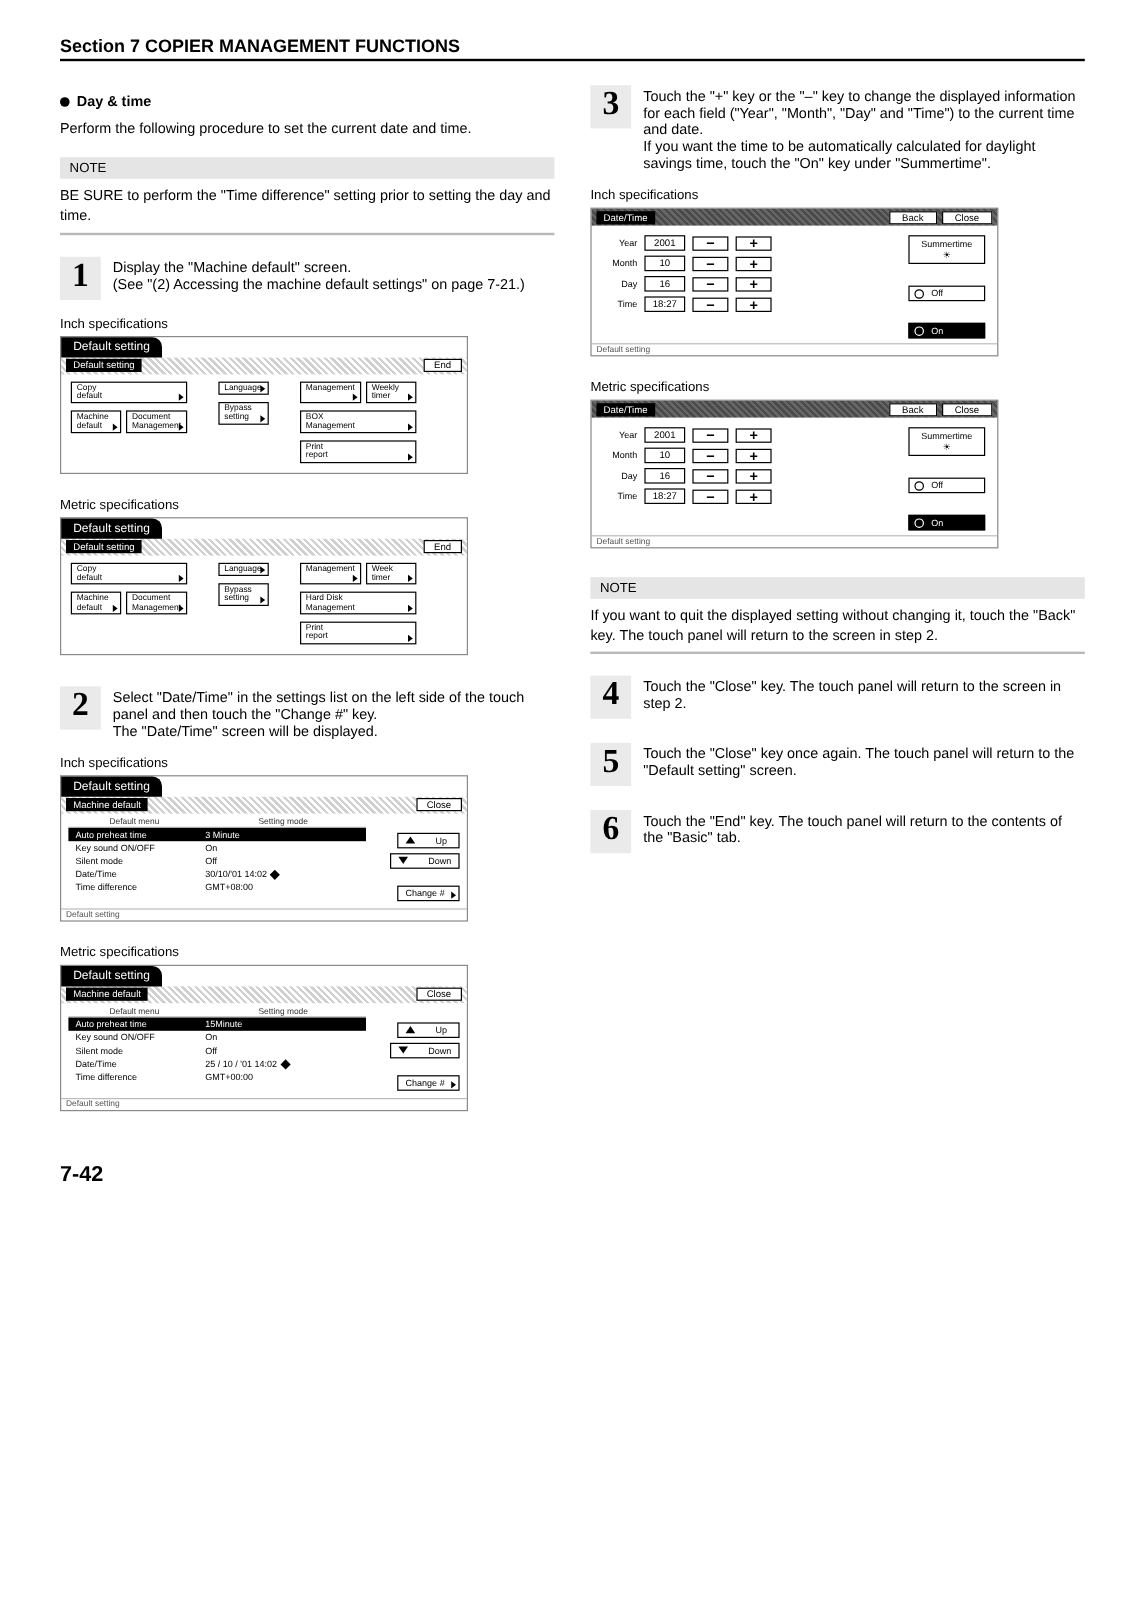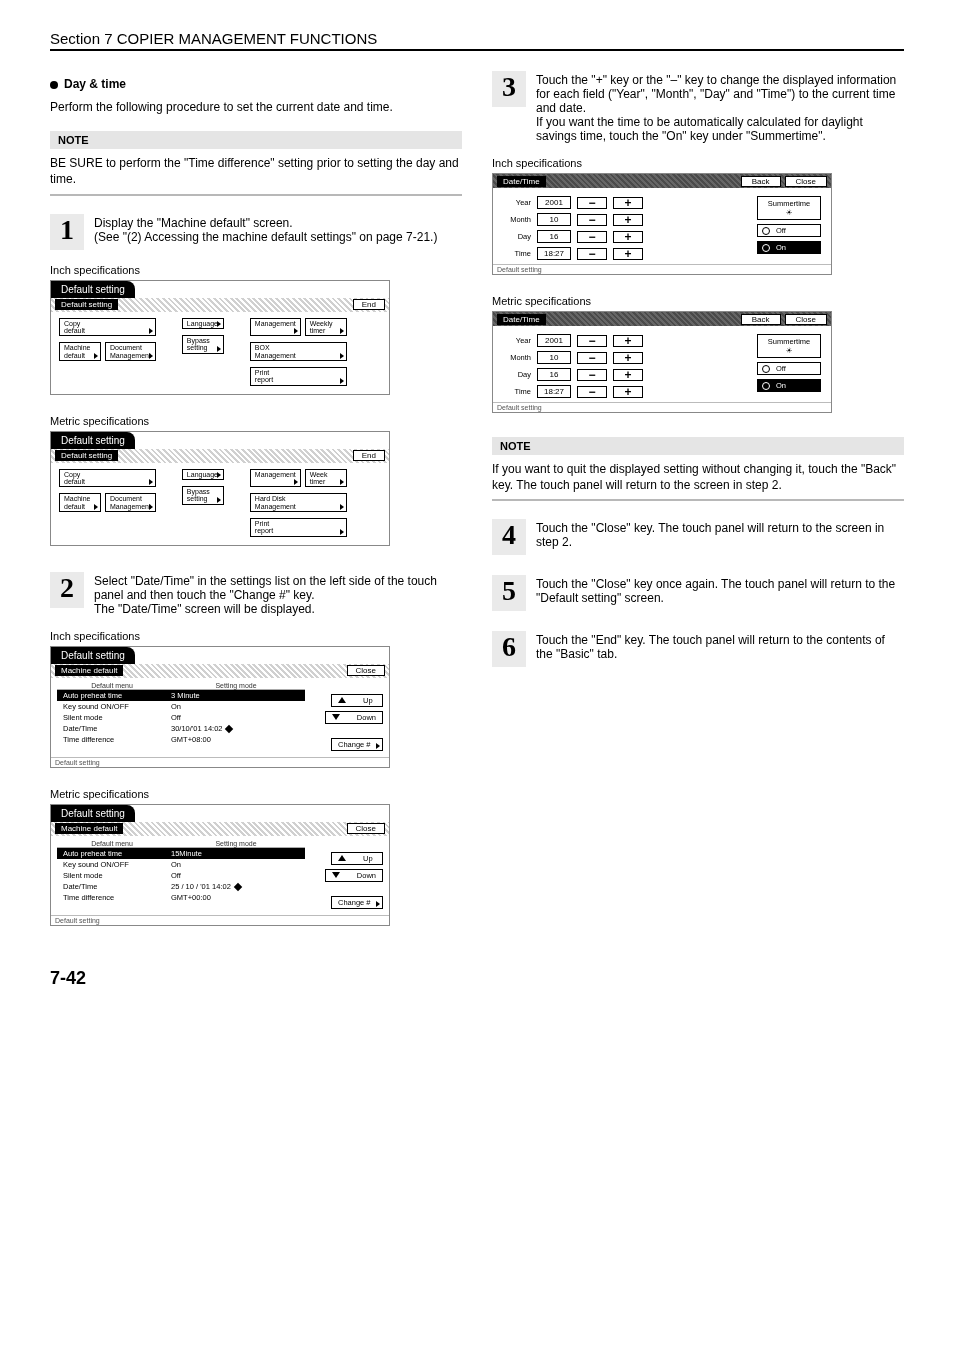--- a/index.html
+++ b/index.html
@@ -13,21 +13,21 @@
     width: 954px;
   }
   .page {
     width: 954px;
     padding: 30px 50px 20px 50px;
     display: flex;
     flex-direction: column;
   }
   .page-title {
     font-size: 15px;
-    font-weight: normal;
+    font-weight: bold;
     border-bottom: 2px solid #000;
     padding-bottom: 2px;
     margin-bottom: 20px;
   }
   .columns {
     display: flex;
     gap: 30px;
   }
   .col {
     flex: 1;
@@ -40,21 +40,21 @@
     margin: 6px 0 4px 0;
   }
   .bullet { display:inline-block; width:8px; height:8px; background:#000; border-radius:50%; margin-right:6px; vertical-align:middle;}
   p { margin: 4px 0; line-height: 1.35; }
   .note-box {
     margin: 12px 0 4px 0;
   }
   .note-head {
     background: #e5e5e5;
     padding: 3px 8px;
-    font-weight: bold;
+    font-weight: normal;
     font-size: 11px;
     display: inline-block;
     width: 100%;
   }
   .note-body { padding: 2px 0; border-bottom: 2px solid #b8b8b8; }
   .step {
     display: flex;
     align-items: flex-start;
     gap: 10px;
     margin: 14px 0 6px 0;
@@ -176,21 +176,21 @@
   }
   .dtpanel .bar-label{background:#000;color:#fff;padding:1px 6px;font-size:8px;}
   .dtpanel .bar-btn{background:#fff;border:1px solid #000;padding:0 10px;font-size:8px;height:11px;line-height:10px;}
   .dtpanel .bar-spacer{flex:1;}
   .dt-body{ padding:8px 10px 4px 10px; display:flex; gap:20px;}
   .dt-fields{ display:flex; flex-direction:column; gap:4px;}
   .dt-row{ display:flex; align-items:center; gap:6px;}
   .dt-lab{ width:28px; text-align:right; font-size:7.5px;}
   .dt-val{ border:1px solid #000; padding:1px 0; width:34px; text-align:center; font-size:8px; background:#fff;}
   .pm-btn{ border:1px solid #000; width:30px; height:12px; display:flex; align-items:center; justify-content:center; background:#fff; font-weight:bold; font-size:12px; line-height:1;}
-  .summer { display:flex; flex-direction:column; align-items:flex-start; gap:4px; margin-left:auto;}
+  .summer { display:flex; flex-direction:column; align-items:flex-start; gap:18px; margin-left:auto;}
   .summer-box{ border:1px solid #000; padding:2px 6px; font-size:7.5px; text-align:center; min-width:64px;}
   .radio-row{ display:flex; align-items:center; gap:6px; border:1px solid #000; padding:1px 4px; min-width:64px; font-size:7.5px;}
   .radio-row.sel{ background:#000; color:#fff;}
   .circ{ width:8px;height:8px;border:1px solid currentColor;border-radius:50%; position:relative;}
   .dt-footer{font-size:7px;padding:1px 4px;border-top:1px solid #bbb;color:#555;}
 
   .page-num {
     font-size: 18px;
     font-weight: bold;
     margin-top: 30px;

